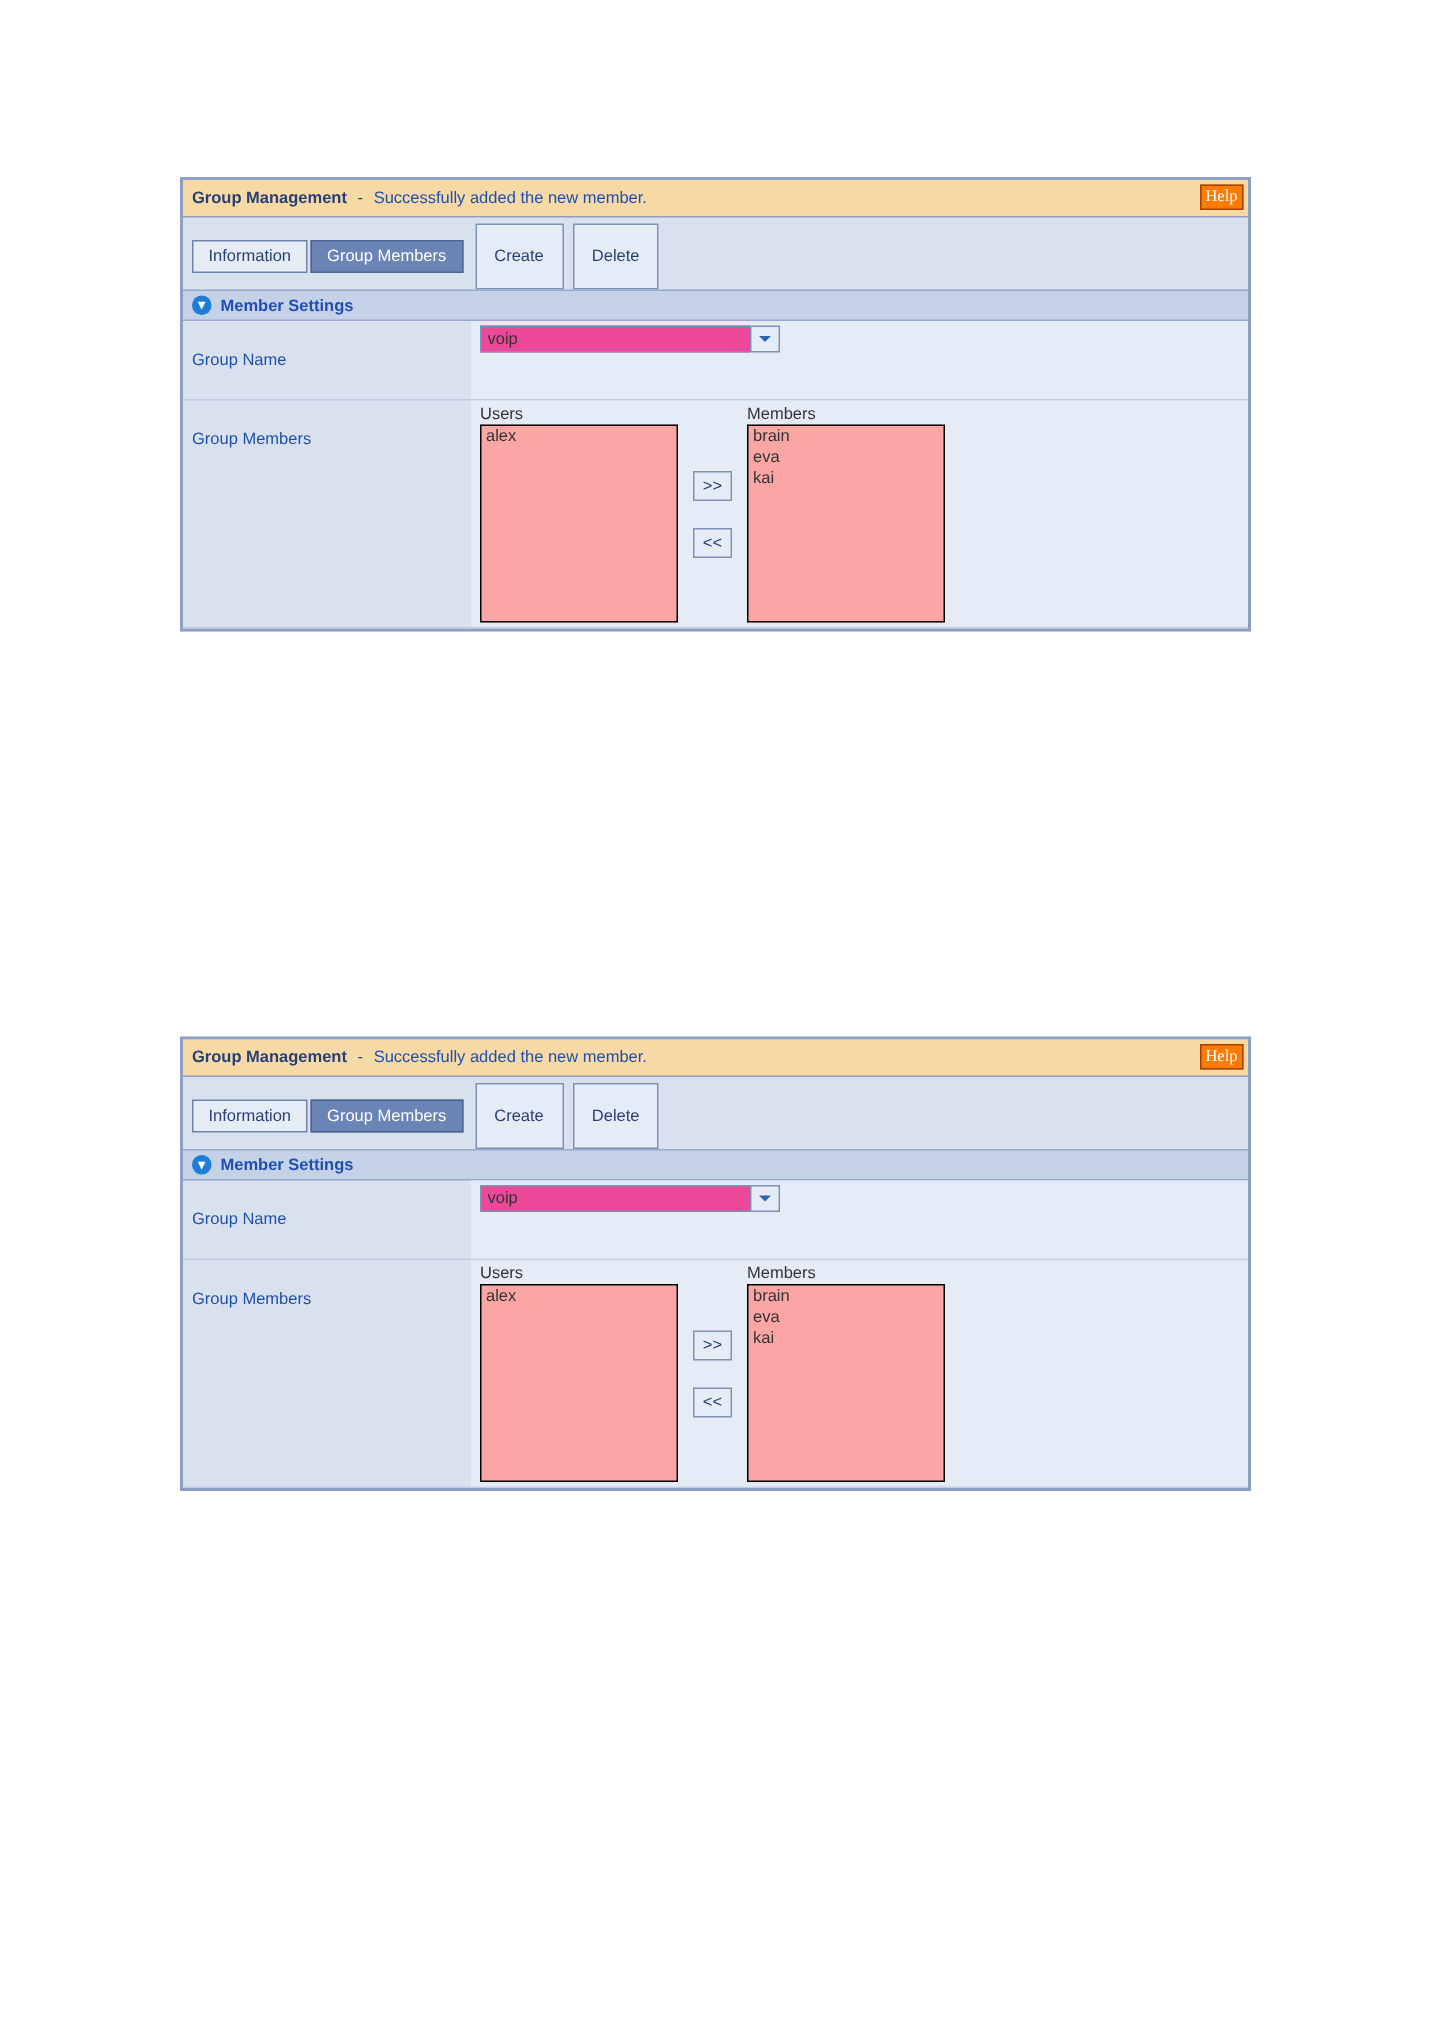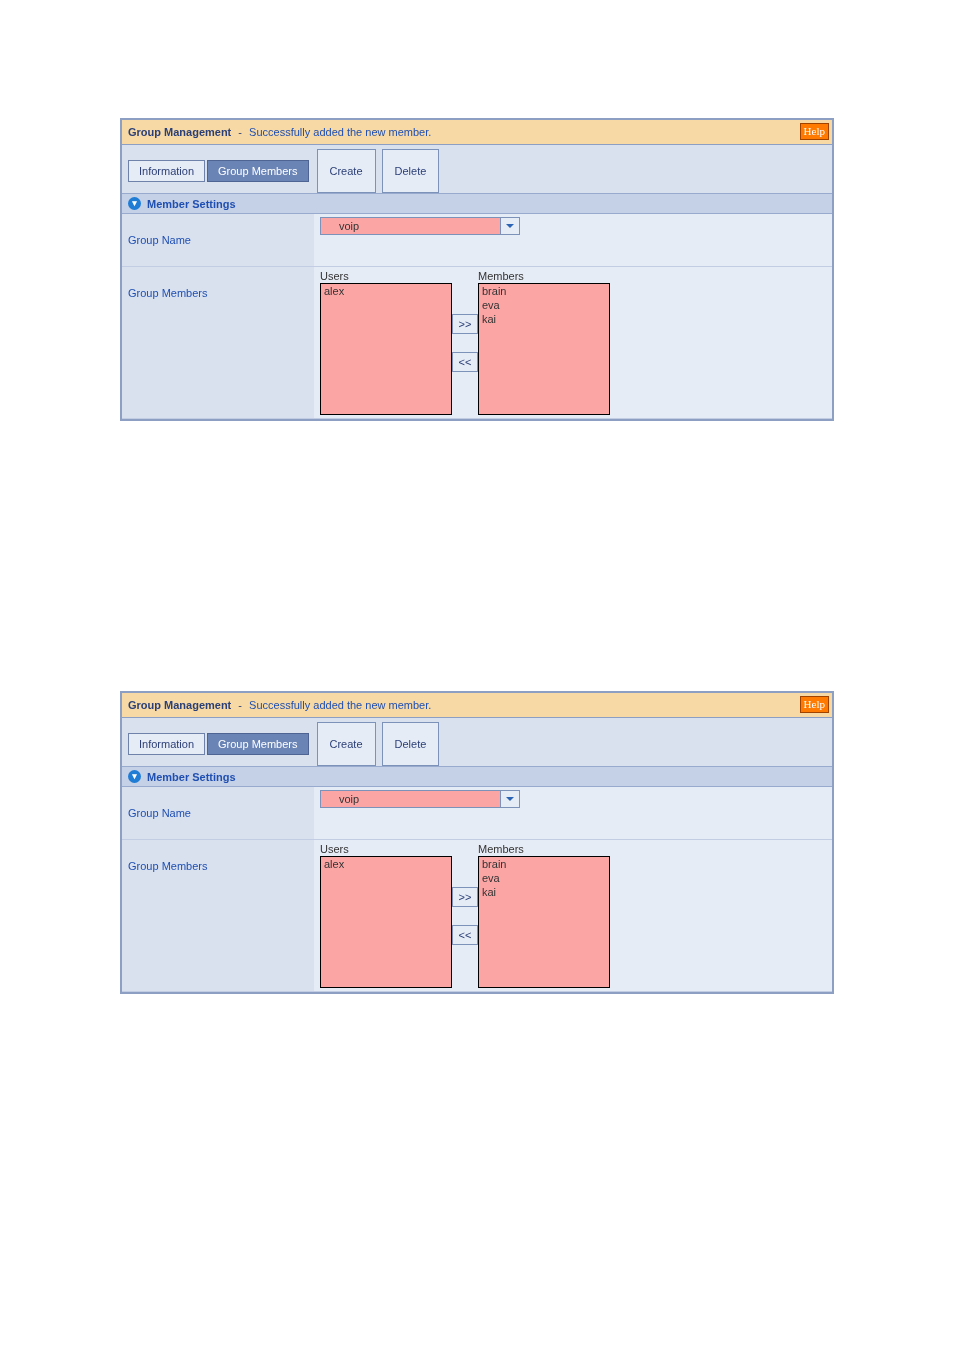--- a/index.html
+++ b/index.html
@@ -18,25 +18,25 @@
   .tab.active{background:#6a84b6;color:#fff;border-color:#4e6593}
   .btn{margin-left:6px;border:1px solid #7d92b8;background:#e6ecf5;color:#2b3f77;padding:14px 12px;font-size:11px;cursor:pointer;font-family:inherit;line-height:14px}
   
   .section-hdr{background:#c5d1e6;border-top:1px solid #98aacd;border-bottom:1px solid #98aacd;padding:3px 6px;display:flex;align-items:center;gap:6px;color:#1f4fb2;font-weight:bold}
   .collapse-icon{width:13px;height:13px;border-radius:50%;background:#1f7dd6;display:inline-flex;align-items:center;justify-content:center;color:#fff;font-size:9px;line-height:1}
   
   .form-row{display:flex;border-bottom:1px solid #c2cde3}
   .form-row .label{width:180px;padding:20px 6px;color:#1f4fb2}
   .form-row .field{flex:1;padding:3px 6px;background:#e6ecf5}
   .select-wrap{display:flex;align-items:stretch;width:200px}
-  .select-wrap input{flex:1;border:1px solid #7d92b8;border-right:none;padding:2px 18px;font-size:11px;font-family:inherit;background:#fca5a5;color:#333}
+  .select-wrap input{flex:1;border:1px solid #7d92b8;border-right:none;padding:2px 4px;font-size:11px;font-family:inherit;background:#ec4899;color:#333}
   .select-wrap .dd{width:18px;border:1px solid #7d92b8;background:#e6ecf5;display:flex;align-items:center;justify-content:center;cursor:pointer}
   .select-wrap .dd svg{width:10px;height:10px;fill:#2b63b5}
   
-  .dual{display:flex;align-items:flex-start}
+  .dual{display:flex;gap:10px;align-items:flex-start}
   .col{display:flex;flex-direction:column}
   .col .cap{color:#333;margin-bottom:1px;font-size:11px}
   .listbox{width:130px;height:130px;border:1px solid #000000;background:#fca5a5;font-size:11px;color:#333;overflow:auto}
   .listbox div{padding:0 3px;cursor:pointer;line-height:14px}
   .move-col{display:flex;flex-direction:column;justify-content:center;gap:18px;padding-top:44px}
   .move-btn{width:26px;height:20px;border:1px solid #7d92b8;background:#e6ecf5;display:flex;align-items:center;justify-content:center;cursor:pointer;font-family:inherit;font-size:11px;color:#2b3f77}
 </style>
 </head>
 <body>
 

